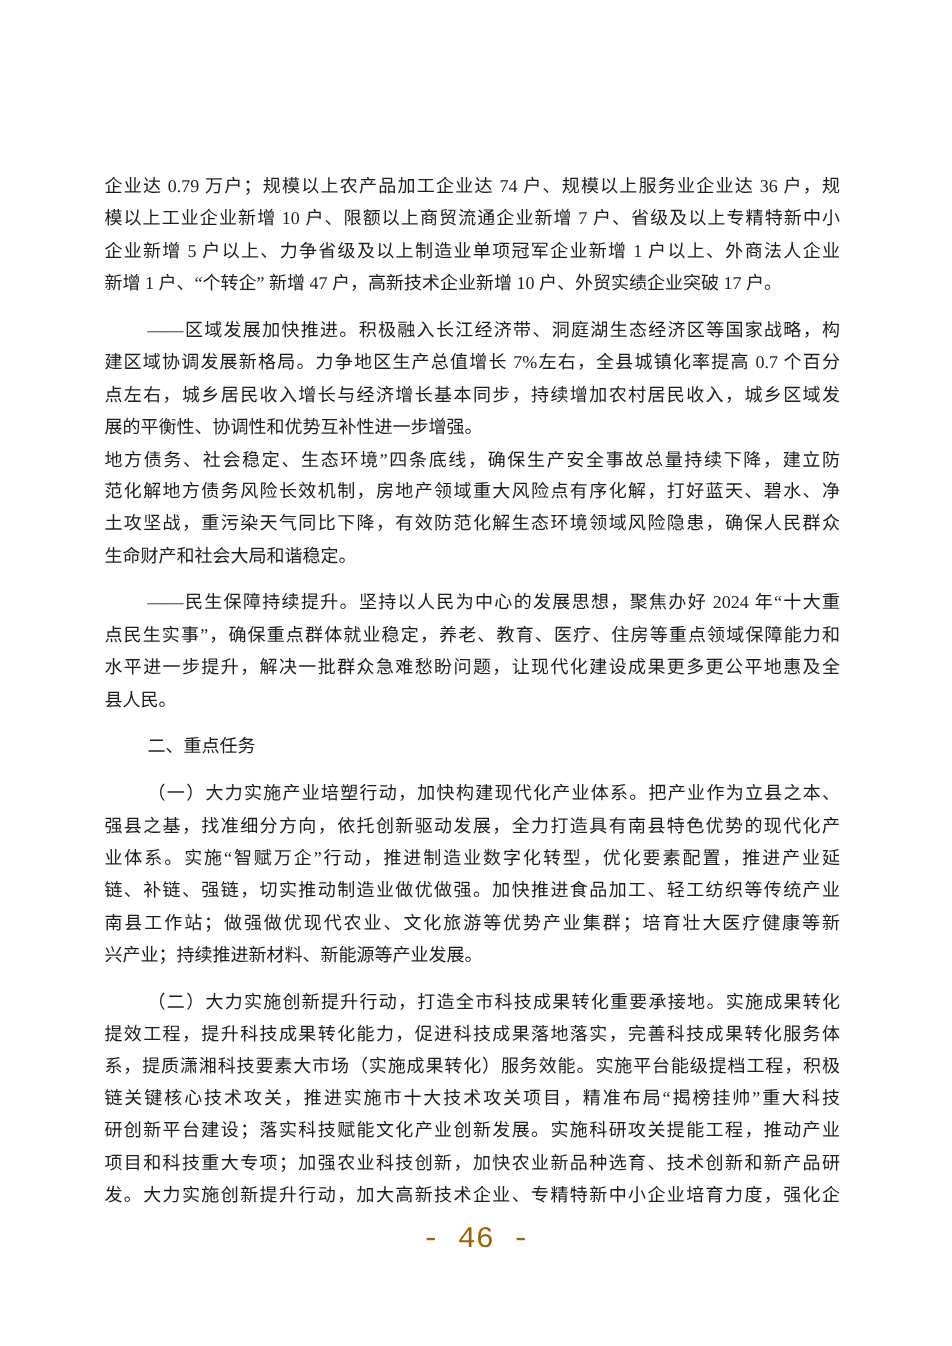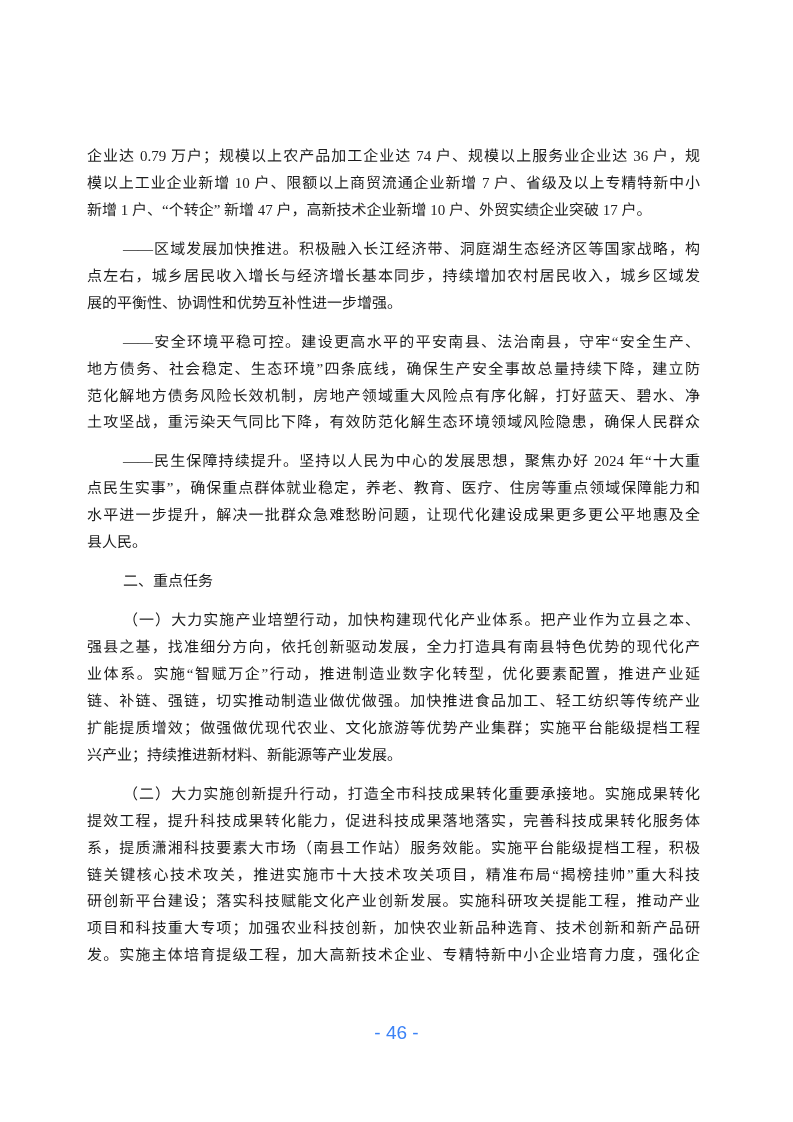--- a/index.html
+++ b/index.html
@@ -50,67 +50,69 @@
     margin-top: 12px;
   }
   .footer {
     position: absolute;
     left: 0;
     top: 1020px;
     width: 793px;
     height: 26px;
     line-height: 26px;
     text-align: center;
-    font-family: Liberation Sans, sans-serif;
-    font-size: 19px;
-    color: #3b82f6;
+    font-family: Liberation Mono, monospace;
+    font-size: 25px;
+    color: #a16207;
   }
 </style>
 </head>
 <body>
 
 <div class="page">
   <div class="body-text">
       <div class="paragraph">
         <div class="line">企业达 0.79 万户；规模以上农产品加工企业达 74 户、规模以上服务业企业达 36 户，规</div>
         <div class="line">模以上工业企业新增 10 户、限额以上商贸流通企业新增 7 户、省级及以上专精特新中小</div>
+        <div class="line">企业新增 5 户以上、力争省级及以上制造业单项冠军企业新增 1 户以上、外商法人企业</div>
         <div class="line end">新增 1 户、“个转企” 新增 47 户，高新技术企业新增 10 户、外贸实绩企业突破 17 户。</div>
       </div>
       <div class="paragraph">
         <div class="line indent">——区域发展加快推进。积极融入长江经济带、洞庭湖生态经济区等国家战略，构</div>
+        <div class="line">建区域协调发展新格局。力争地区生产总值增长 7%左右，全县城镇化率提高 0.7 个百分</div>
         <div class="line">点左右，城乡居民收入增长与经济增长基本同步，持续增加农村居民收入，城乡区域发</div>
         <div class="line end">展的平衡性、协调性和优势互补性进一步增强。</div>
       </div>
       <div class="paragraph">
-        <div class="line indent">——安全环境平稳可控。建设更高水平的平安南县、法治南县，守牢“安全生产、</div>
         <div class="line">地方债务、社会稳定、生态环境”四条底线，确保生产安全事故总量持续下降，建立防</div>
         <div class="line">范化解地方债务风险长效机制，房地产领域重大风险点有序化解，打好蓝天、碧水、净</div>
         <div class="line">土攻坚战，重污染天气同比下降，有效防范化解生态环境领域风险隐患，确保人民群众</div>
+        <div class="line end">生命财产和社会大局和谐稳定。</div>
       </div>
       <div class="paragraph">
         <div class="line indent">——民生保障持续提升。坚持以人民为中心的发展思想，聚焦办好 2024 年“十大重</div>
         <div class="line">点民生实事”，确保重点群体就业稳定，养老、教育、医疗、住房等重点领域保障能力和</div>
         <div class="line">水平进一步提升，解决一批群众急难愁盼问题，让现代化建设成果更多更公平地惠及全</div>
         <div class="line end">县人民。</div>
       </div>
       <div class="paragraph">
         <div class="line indent end">二、重点任务</div>
       </div>
       <div class="paragraph">
         <div class="line indent">（一）大力实施产业培塑行动，加快构建现代化产业体系。把产业作为立县之本、</div>
         <div class="line">强县之基，找准细分方向，依托创新驱动发展，全力打造具有南县特色优势的现代化产</div>
         <div class="line">业体系。实施“智赋万企”行动，推进制造业数字化转型，优化要素配置，推进产业延</div>
         <div class="line">链、补链、强链，切实推动制造业做优做强。加快推进食品加工、轻工纺织等传统产业</div>
-        <div class="line">扩能提质增效；做强做优现代农业、文化旅游等优势产业集群；实施平台能级提档工程</div>
+        <div class="line">南县工作站；做强做优现代农业、文化旅游等优势产业集群；培育壮大医疗健康等新</div>
         <div class="line end">兴产业；持续推进新材料、新能源等产业发展。</div>
       </div>
       <div class="paragraph">
         <div class="line indent">（二）大力实施创新提升行动，打造全市科技成果转化重要承接地。实施成果转化</div>
         <div class="line">提效工程，提升科技成果转化能力，促进科技成果落地落实，完善科技成果转化服务体</div>
-        <div class="line">系，提质潇湘科技要素大市场（南县工作站）服务效能。实施平台能级提档工程，积极</div>
+        <div class="line">系，提质潇湘科技要素大市场（实施成果转化）服务效能。实施平台能级提档工程，积极</div>
         <div class="line">链关键核心技术攻关，推进实施市十大技术攻关项目，精准布局“揭榜挂帅”重大科技</div>
         <div class="line">研创新平台建设；落实科技赋能文化产业创新发展。实施科研攻关提能工程，推动产业</div>
         <div class="line">项目和科技重大专项；加强农业科技创新，加快农业新品种选育、技术创新和新产品研</div>
-        <div class="line">发。实施主体培育提级工程，加大高新技术企业、专精特新中小企业培育力度，强化企</div>
+        <div class="line">发。大力实施创新提升行动，加大高新技术企业、专精特新中小企业培育力度，强化企</div>
       </div>
     </div>
   <div class="footer">- 46 -</div>
 </div>
 
 </body></html>

